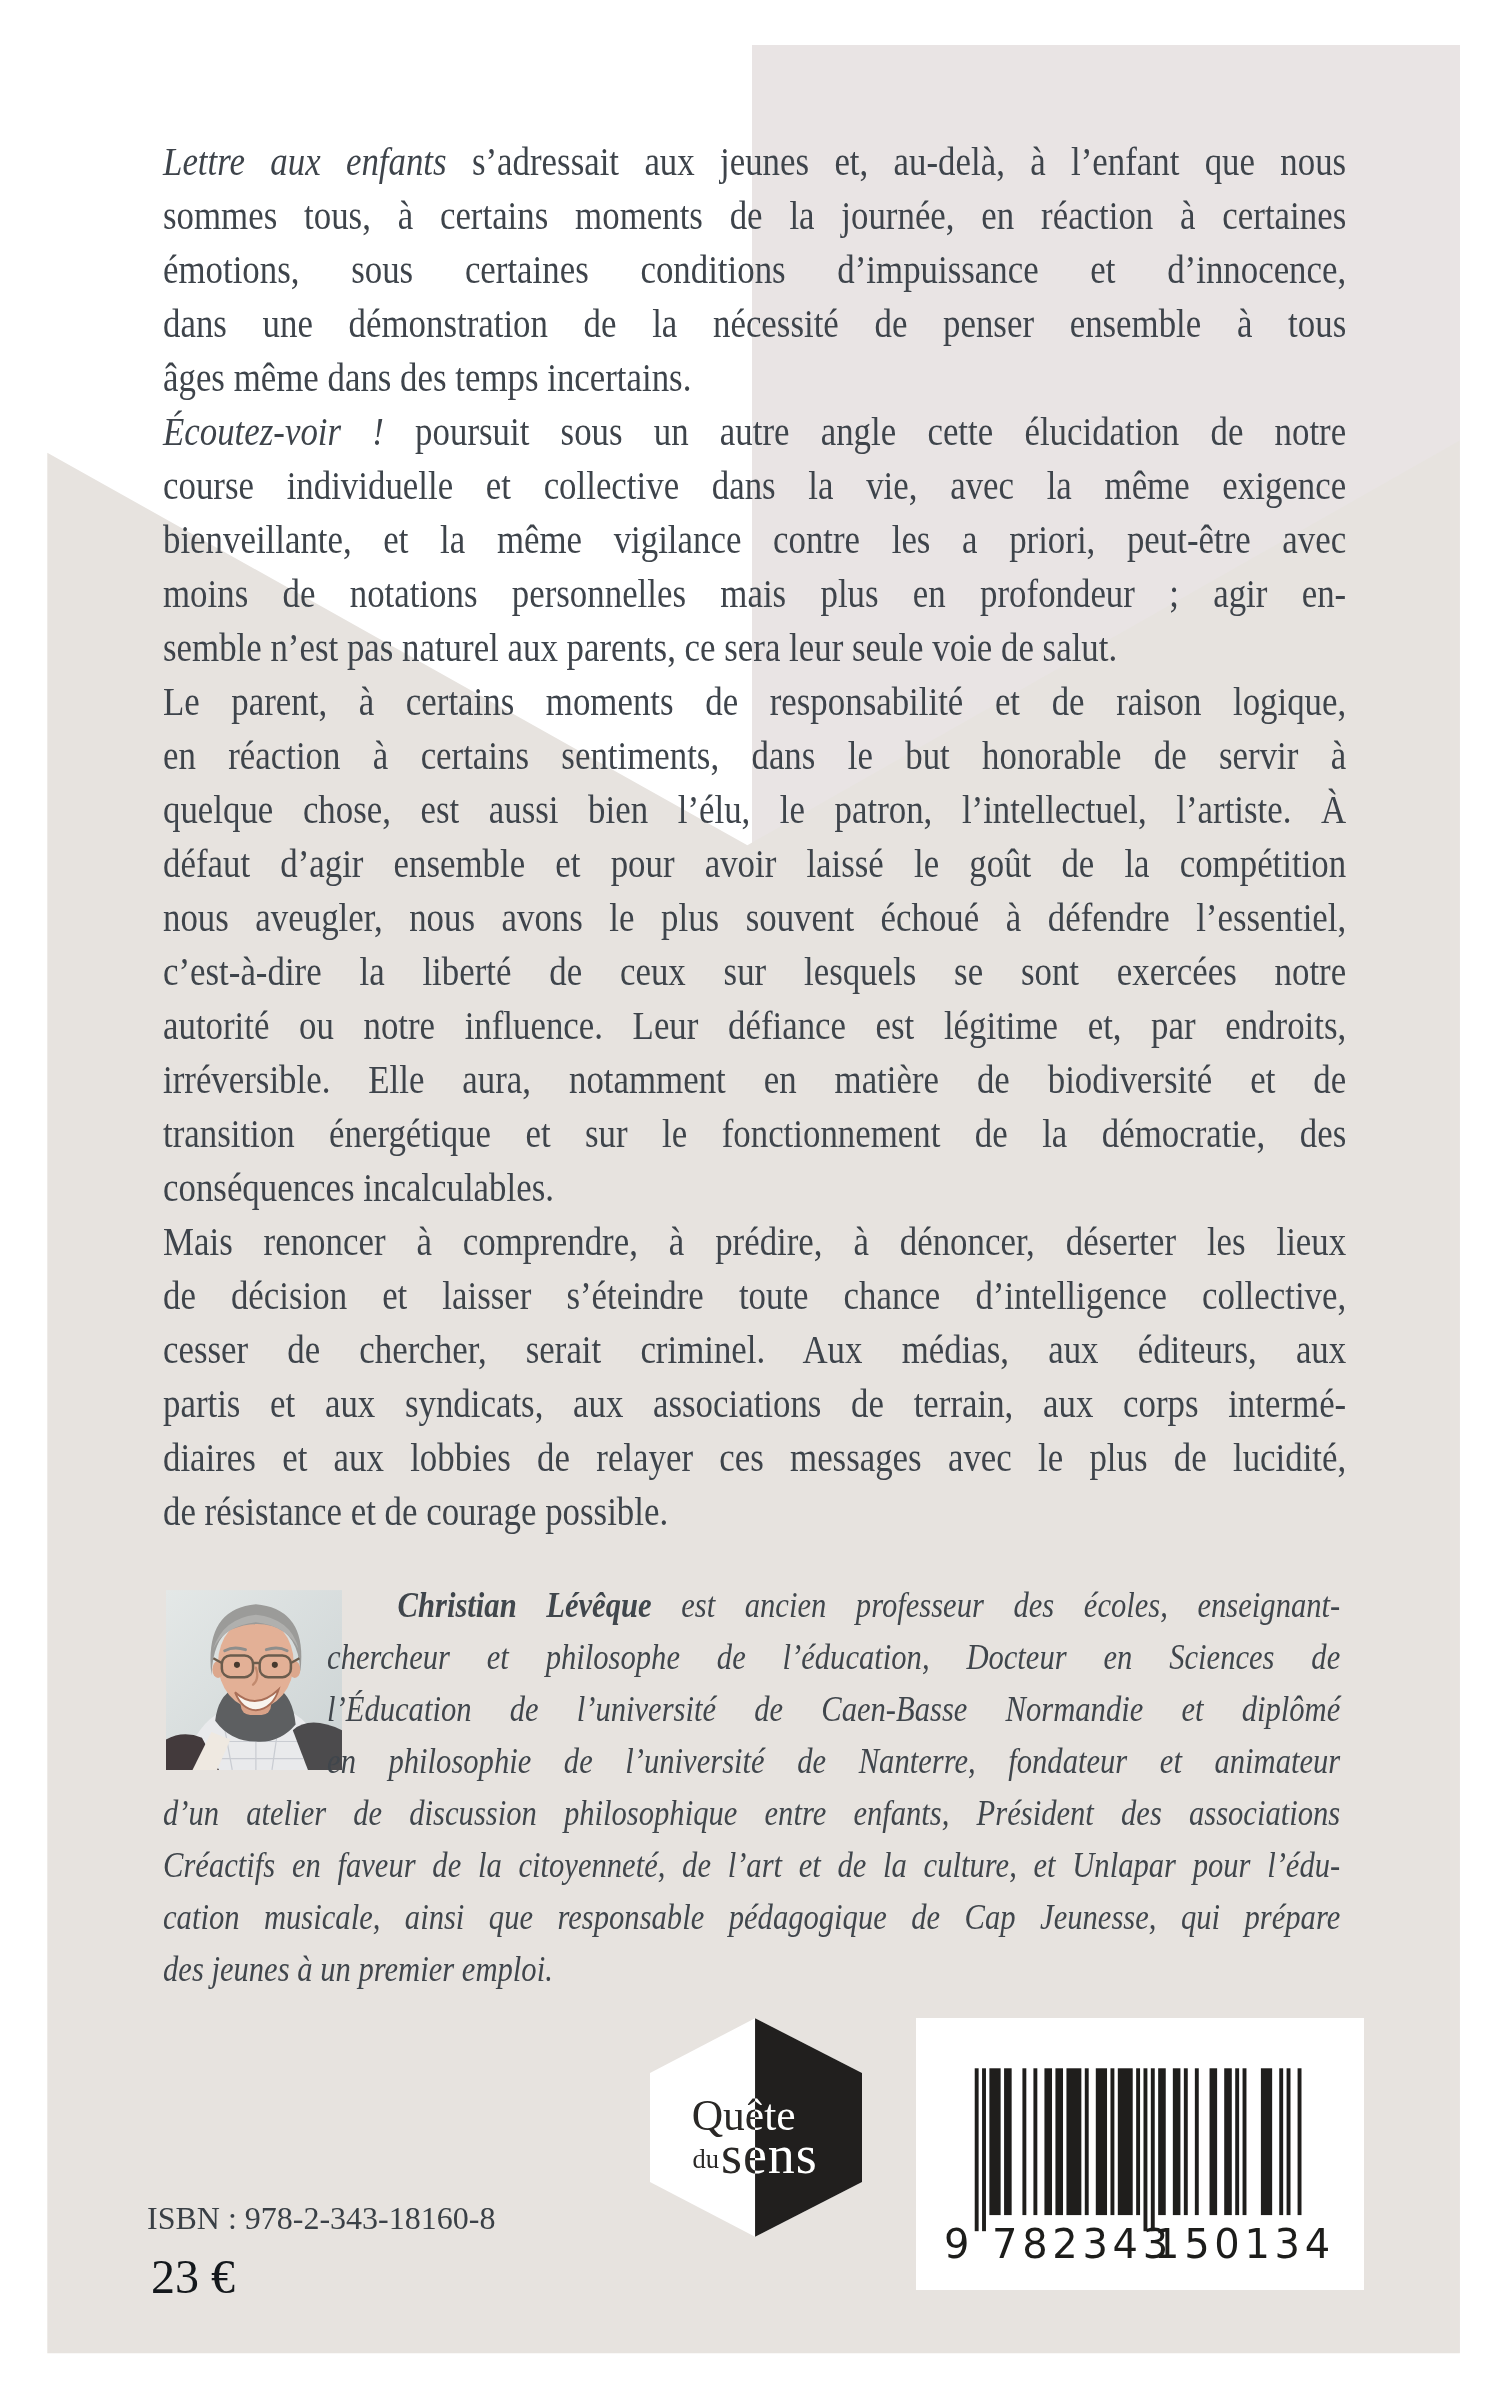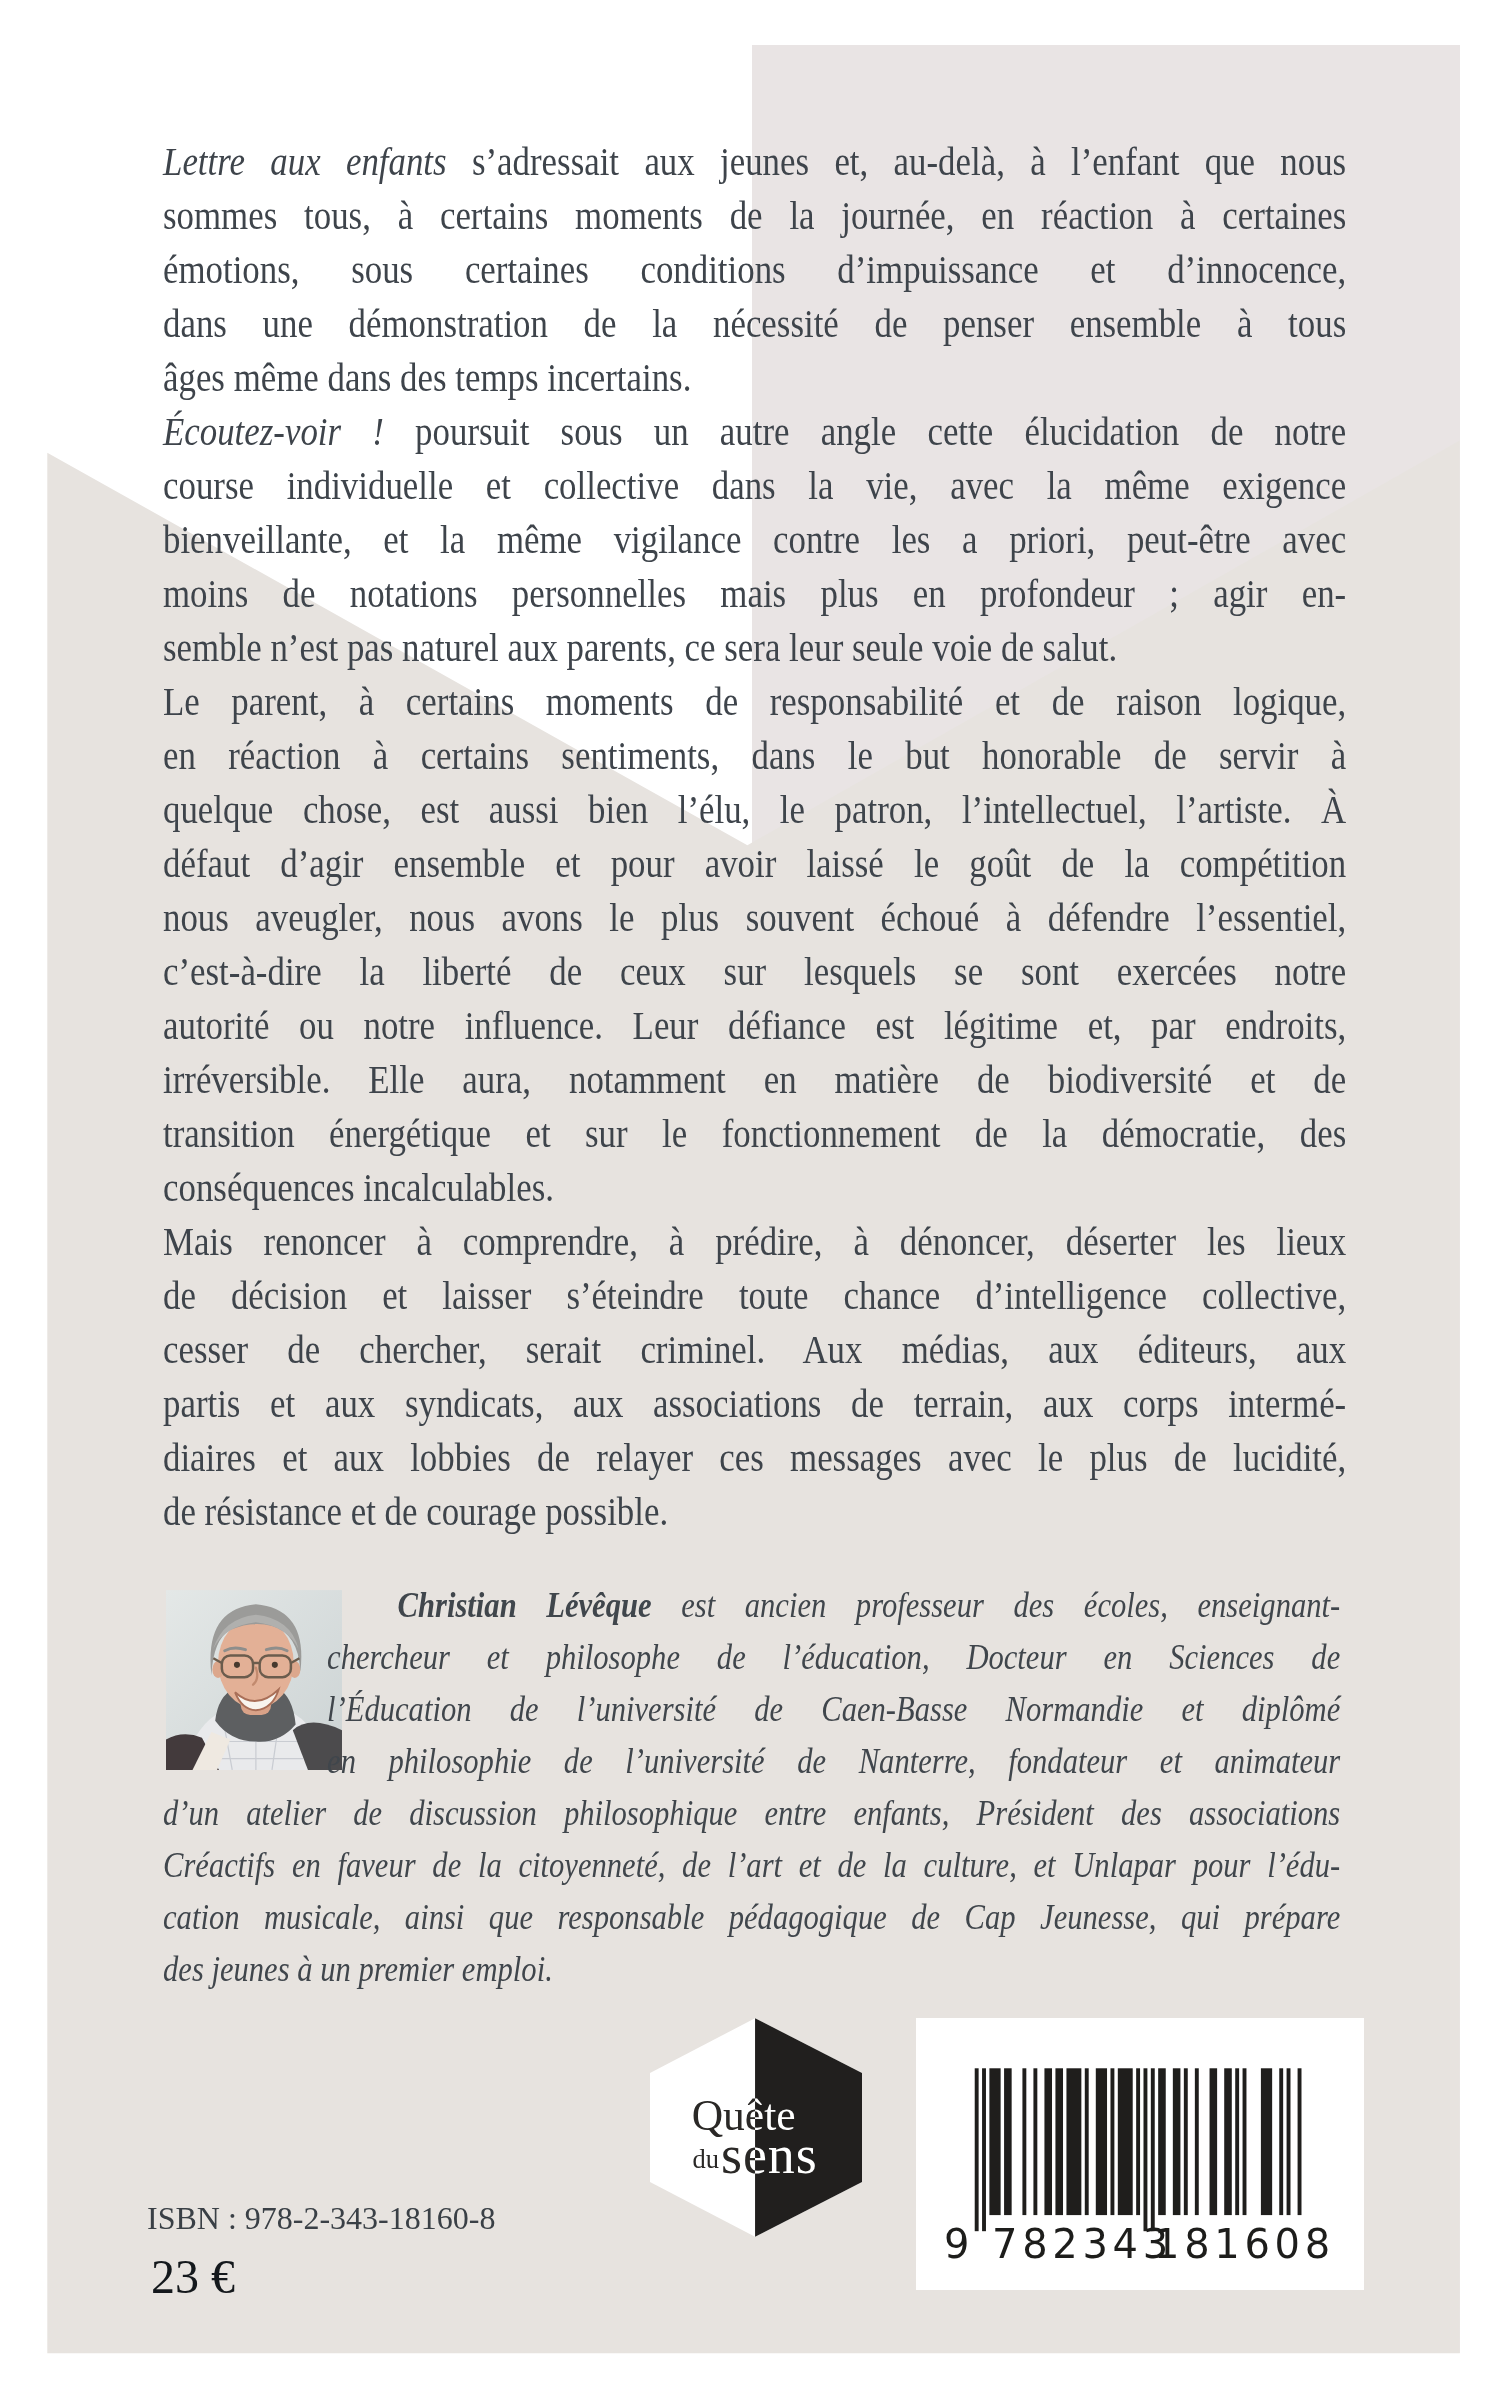--- a/index.html
+++ b/index.html
@@ -211,18 +211,18 @@
       <rect x="325.41" y="53" width="8.00" height="155" fill="#1f1e1c"></rect>
       <rect x="337.03" y="53" width="4.12" height="155" fill="#1f1e1c"></rect>
       <rect x="344.78" y="53" width="4.12" height="155" fill="#1f1e1c"></rect>
       <rect x="364.15" y="53" width="11.87" height="155" fill="#1f1e1c"></rect>
       <rect x="383.52" y="53" width="4.12" height="155" fill="#1f1e1c"></rect>
       <rect x="391.26" y="53" width="4.12" height="155" fill="#1f1e1c"></rect>
       <rect x="402.88" y="53" width="4.12" height="155" fill="#1f1e1c"></rect>
     </svg>
   <div class="bc-digit bc-first">9</div>
   <div class="bc-digit bc-left">782343</div>
-  <div class="bc-digit bc-right">181608</div>
+  <div class="bc-digit bc-right">150134</div>
 </div>
 
 <div class="isbn">ISBN : 978-2-343-18160-8</div>
 <div class="price">23 €</div>
 
 
 </body></html>

